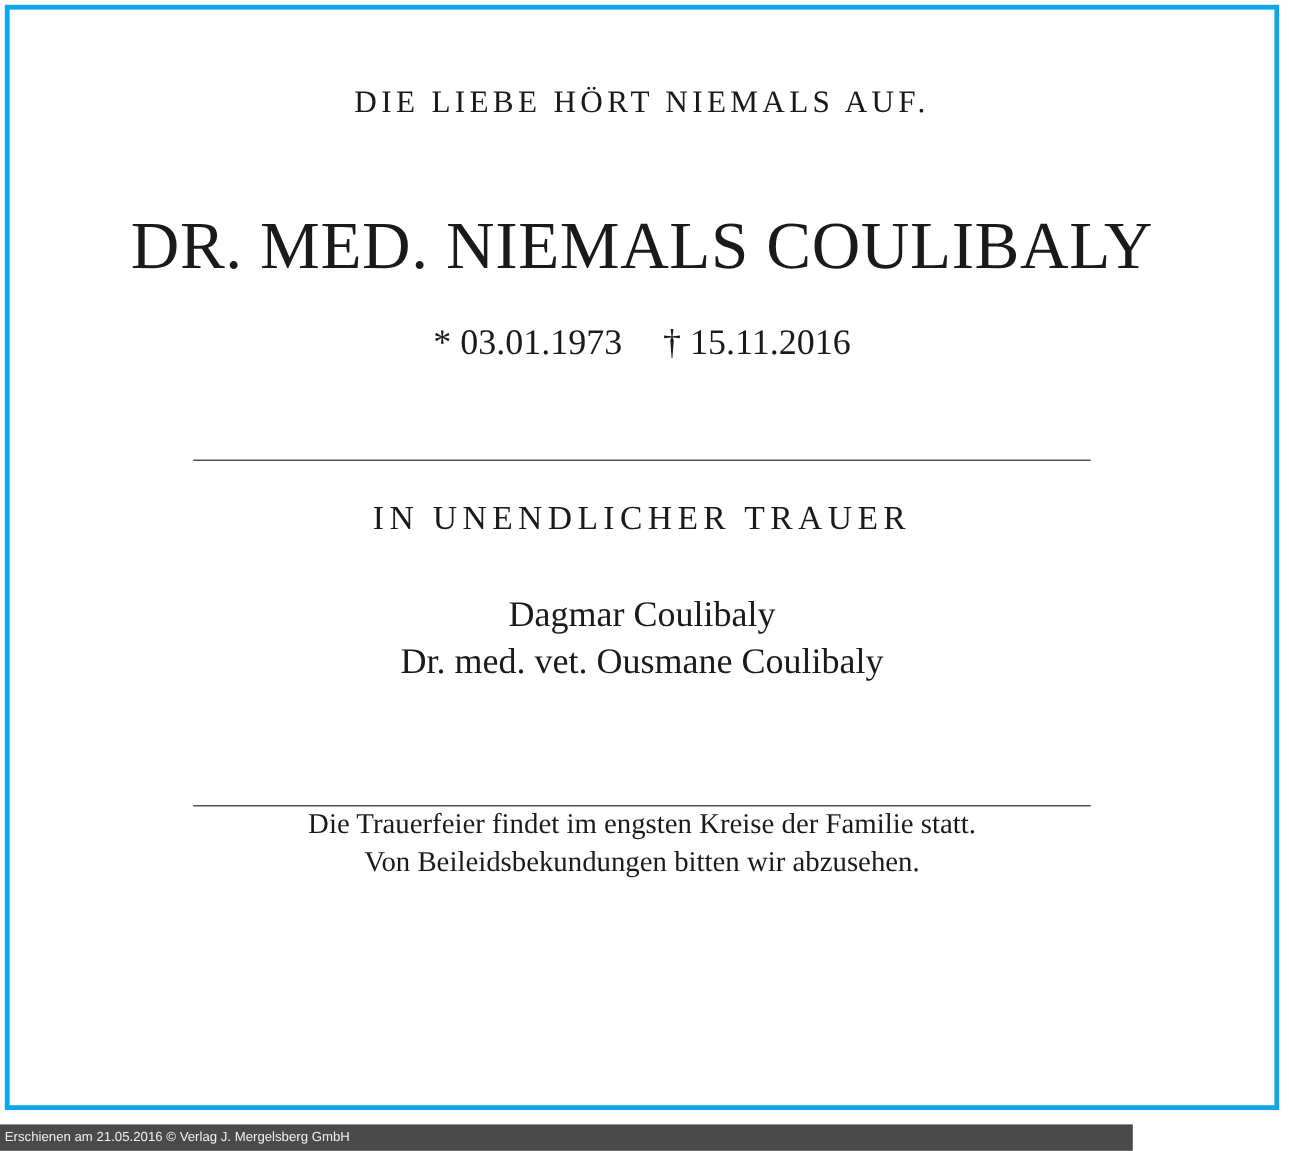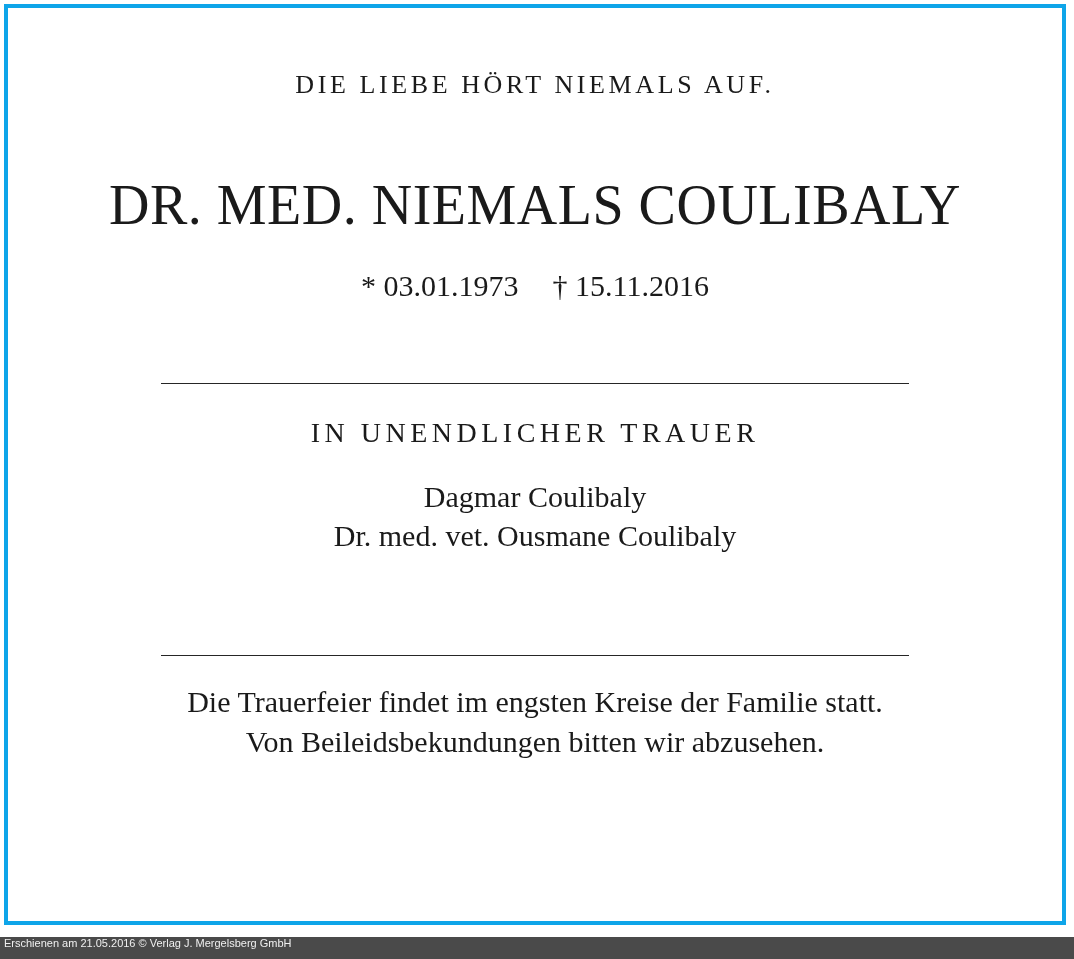--- a/index.html
+++ b/index.html
@@ -75,45 +75,44 @@
     white-space: nowrap;
   }
 
   .family-primary {
     margin-top: 44px;
     font-size: 30px;
     text-align: center;
   }
 
   .family-secondary {
-    margin-top: 28px;
+    margin-top: 44px;
     font-size: 30px;
     text-align: center;
     line-height: 1.3;
   }
 
   .closing {
-    margin-top: 26px;
-    font-size: 30px;
+    font-size: 24px;
     text-align: center;
     line-height: 1.33;
   }
 
   .footer-bar {
     position: absolute;
     left: 0;
     bottom: 0;
-    width: 1074px;
+    width: 944px;
     height: 22px;
     background: #4a4a4a;
     color: #f0f0f0;
     font-family: "Liberation Sans", sans-serif;
     font-size: 11px;
     display: flex;
-    align-items: flex-start;
+    align-items: center;
     padding-left: 4px;
     box-sizing: border-box;
     white-space: nowrap;
     margin-top: 29px;
   }
 </style>
 </head>
 <body>
 
 <div class="obituary-card">

